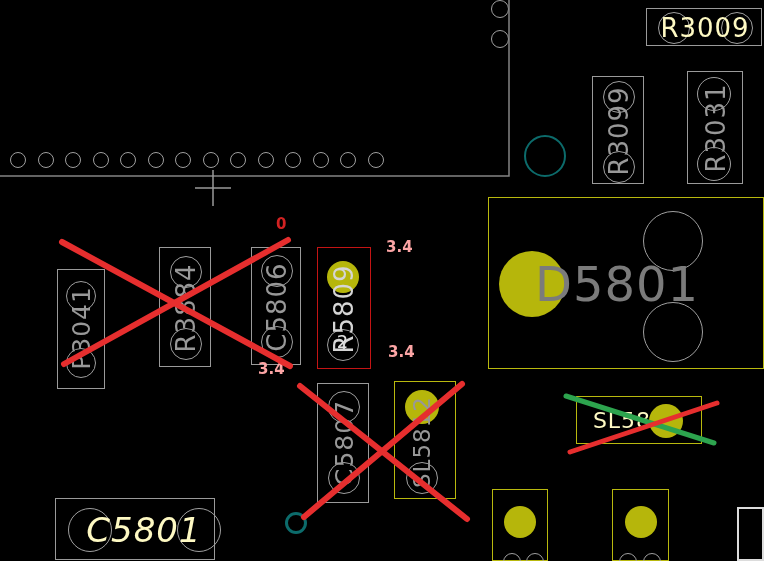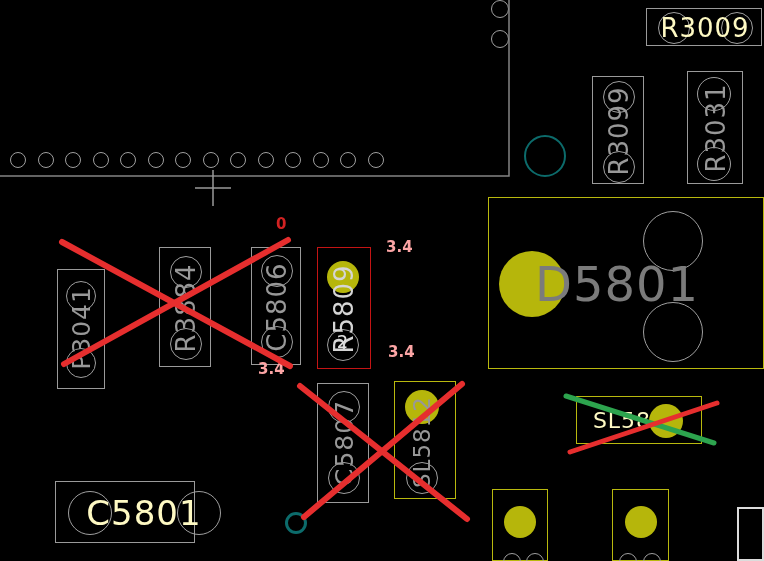--- a/index.html
+++ b/index.html
@@ -113,21 +113,21 @@
     <div class="ypad" style="left:10px;top:8px;width:34px;height:34px;"></div>
     <div class="pad" style="left:11px;top:80px;width:32px;height:32px;"></div>
     <div class="vlabel" style="left:27px;top:60px;font-size:23px;">SL5812</div>
   </div>
 
   <div class="comp ybox" style="left:576px;top:396px;width:126px;height:48px;">
     <div class="hlabel" style="left:45px;top:24px;font-size:22px;">SL58</div>
     <div class="ypad" style="left:72px;top:7px;width:34px;height:34px;"></div>
   </div>
 
-  <div class="comp" style="left:55px;top:481px;width:140px;height:62px;">
+  <div class="comp" style="left:55px;top:498px;width:160px;height:62px;font-style:italic;">
     <div class="pad" style="left:12px;top:9px;width:44px;height:44px;"></div>
     <div class="pad" style="left:121px;top:9px;width:44px;height:44px;"></div>
     <div class="hlabel" style="left:88px;top:31px;font-size:34px;">C5801</div>
   </div>
 
   <div class="teal" style="left:285px;top:512px;width:22px;height:22px;border-width:3px;"></div>
 
   <div class="comp ybox" style="left:492px;top:489px;width:56px;height:72px;">
     <div class="ypad" style="left:11px;top:16px;width:32px;height:32px;"></div>
   </div>

